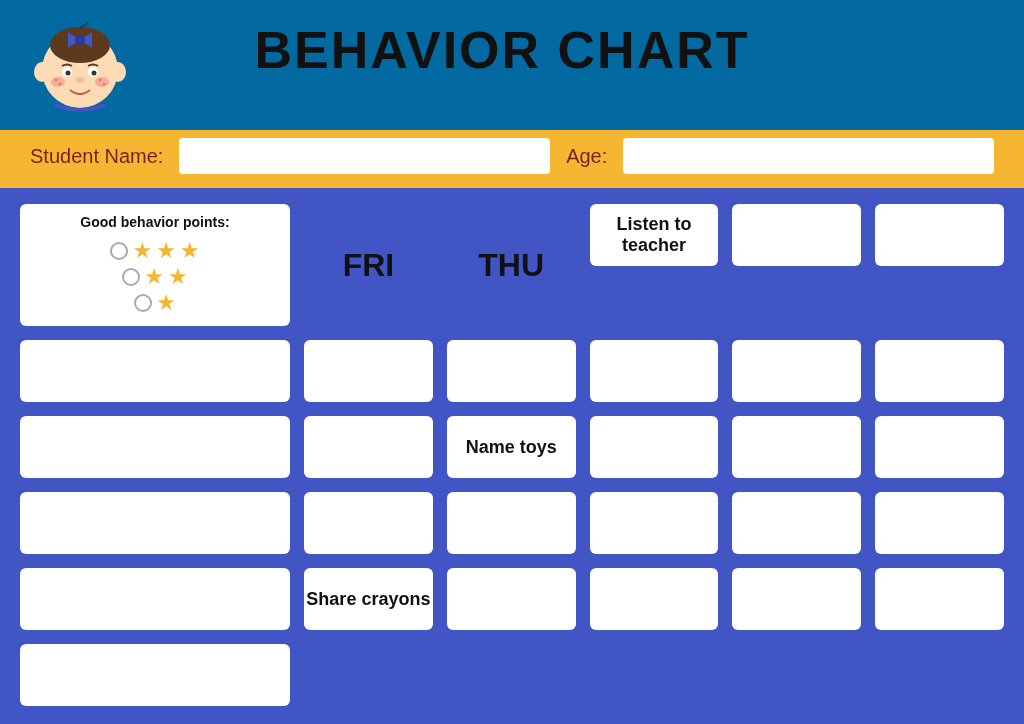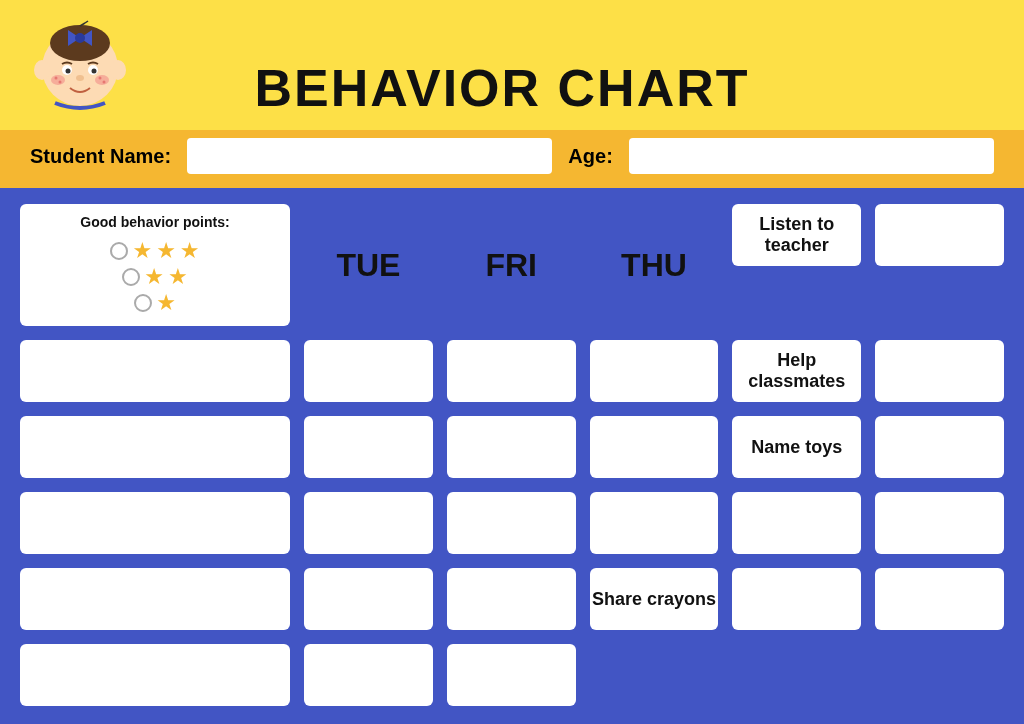--- a/index.html
+++ b/index.html
@@ -6,24 +6,24 @@
     body {
       font-family: 'Arial', sans-serif;
       background: #fff;
       width: 1024px;
       height: 724px;
       overflow: hidden;
     }
 
     
     .header {
-      background: #fde047;
-      display: flex;
-      align-items: flex-end;
-      padding: 12px 30px;
+      background: #0369a1;
+      display: flex;
+      align-items: flex-start;
+      padding: 20px 30px;
       height: 130px;
     }
     .header-title {
       font-size: 52px;
       font-weight: 900;
       color: #111;
       letter-spacing: 2px;
       flex: 1;
       text-align: center;
       margin-right: 120px;
@@ -32,22 +32,22 @@
     
     .student-bar {
       background: #F5B731;
       display: flex;
       align-items: center;
       padding: 8px 30px 14px 30px;
       gap: 16px;
     }
     .student-bar label {
       font-size: 20px;
-      font-weight: 700;
-      color: #000000;
+      font-weight: 400;
+      color: #7f1d1d;
       white-space: nowrap;
     }
     .student-bar input {
       background: #fff;
       border: none;
       height: 36px;
       border-radius: 4px;
       flex: 1;
     }
     .age-label {
@@ -223,32 +223,30 @@
         <span class="circle-icon"></span>
         <span class="star">★</span>
         <span class="star">★</span>
       </div>
       <div class="star-row">
         <span class="circle-icon"></span>
         <span class="star">★</span>
       </div>
     </div>
 
-    <div class="day-header">TUE</div>
     <div class="day-header">FRI</div>
     <div class="day-header">THU</div>
 
     <div class="behavior-label">Listen to teacher</div>
     <div class="data-cell"></div>
     <div class="data-cell"></div>
     <div class="data-cell"></div>
     <div class="data-cell"></div>
     <div class="data-cell"></div>
 
-    <div class="behavior-label">Help classmates</div>
     <div class="data-cell"></div>
     <div class="data-cell"></div>
     <div class="data-cell"></div>
     <div class="data-cell"></div>
     <div class="data-cell"></div>
 
     <div class="behavior-label">Name toys</div>
     <div class="data-cell"></div>
     <div class="data-cell"></div>
     <div class="data-cell"></div>

